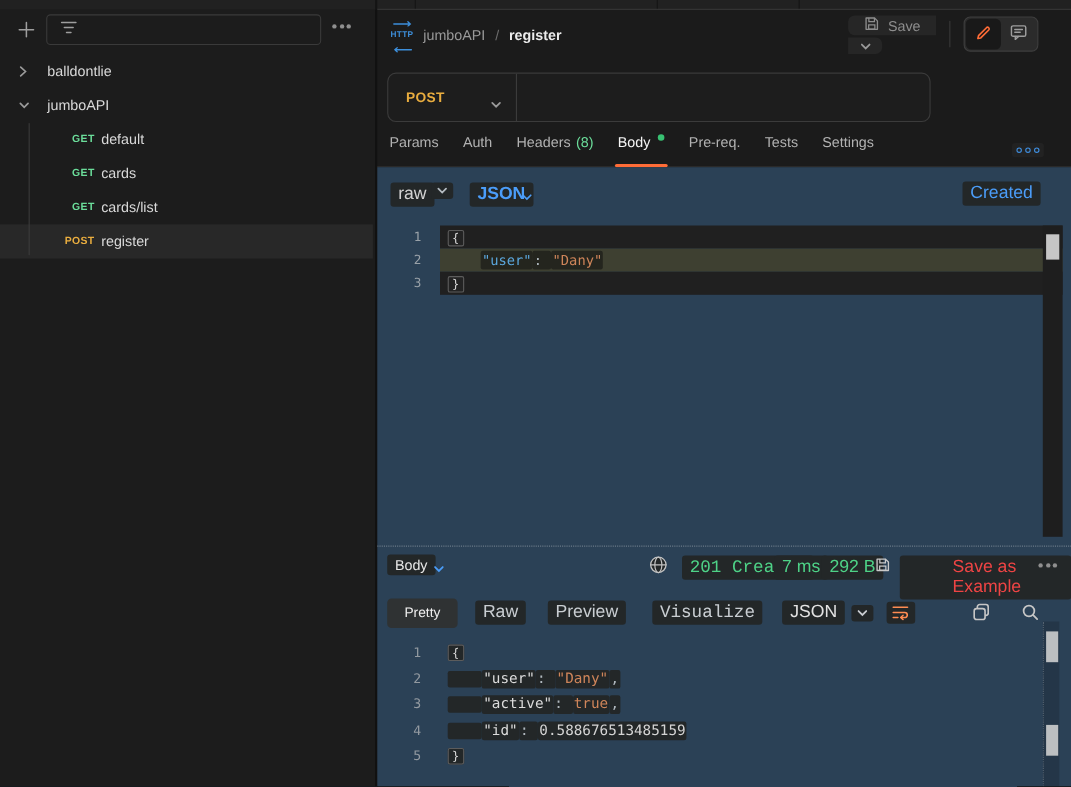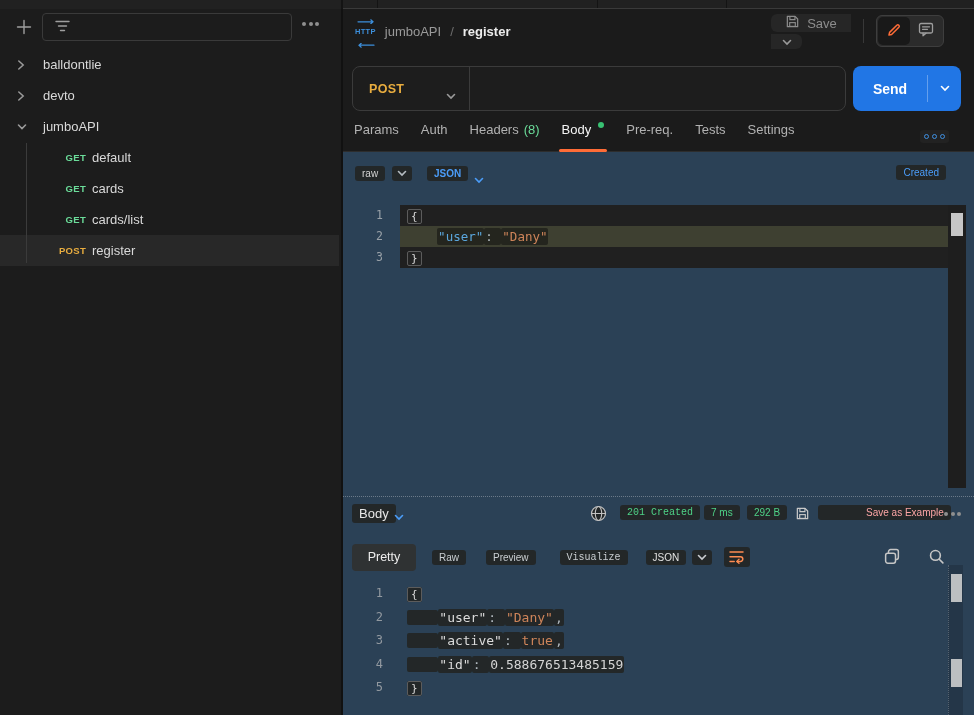--- a/index.html
+++ b/index.html
@@ -83,21 +83,21 @@
   .tab.active::after { content:''; position:absolute; left:8px; right:8px; bottom:-1px; height:3px;
                        background:var(--accent-orange); border-radius:2px; }
   .tab-count { color:var(--method-get); margin-left:5px; }
   .tab-dot { width:6px; height:6px; border-radius:50%; background:#38c172; margin-left:7px; }
   .tabs-more { position:absolute; right:25px; top:8px; display:flex; gap:3px; background:#222;
                padding:4px; border-radius:3px; cursor:pointer; }
   .tabs-more i { width:5px; height:5px; border:1.5px solid #3f8fe0; border-radius:50%; display:block; }
 
   
   .panel { position:absolute; left:343px; top:152px; right:0; bottom:0; background:var(--panel-blue); }
-  .chip { background:var(--chip-bg); border-radius:3px; padding:2px 7px; font-size:10px;
+  .chip { background:var(--chip-bg); border-radius:3px; padding:2px 7px; font-size:16px;
           display:inline-flex; align-items:center; gap:4px; }
   .bt-raw { position:absolute; left:12px; top:14px; color:#d3d3d3; cursor:pointer; }
   .bt-raw-caret { position:absolute; left:49px; top:14px; padding:4px 5px; cursor:pointer; }
   .bt-json { position:absolute; left:84px; top:14px; color:var(--link-blue); font-weight:600; cursor:pointer; }
   .bt-json-caret { position:absolute; left:131px; top:18px; cursor:pointer; }
   .bt-beautify { position:absolute; right:28px; top:13px; color:var(--link-blue); cursor:pointer; }
 
   .editor { font-family:"DejaVu Sans Mono", monospace; }
   .editor-request { position:absolute; left:0; top:53px; right:0; height:283px; }
   .ed-row { position:relative; height:21px; line-height:21px; }
@@ -124,21 +124,21 @@
                 border-top:1px dotted rgba(255,255,255,.3); }
 
   .resp-meta { position:absolute; left:0; top:351px; right:0; height:26px; font-size:12.5px; }
   .rm-body { position:absolute; left:9px; top:1px; color:#e8e8e8; font-size:13px; cursor:pointer; }
   .rm-body-caret { position:absolute; left:51px; top:7px; cursor:pointer; }
   .rm-globe { position:absolute; left:247px; top:2px; }
   .rm-status { position:absolute; left:277px; top:2px; color:var(--status-green);font-family:Liberation Mono, monospace; }
   .rm-time { position:absolute; left:361px; top:2px; color:var(--status-green); }
   .rm-size { position:absolute; left:404px; top:2px; color:var(--status-green); }
   .rm-saveicon { position:absolute; left:452px; top:3px; }
-  .rm-saveex { position:absolute; left:475px; top:2px; color:#fca5a5; cursor:pointer;padding-left:48px; }
+  .rm-saveex { position:absolute; left:475px; top:2px; color:#ef4444; cursor:pointer;padding-left:48px; }
   .rm-more { position:absolute; right:13px; top:9px; display:flex; gap:2.5px; cursor:pointer; }
 
   .resp-toolbar { position:absolute; left:9px; top:391px; right:0; height:28px; display:flex;
                   align-items:center; }
   .view-btn { width:64px; height:27px; background:#2f3233; border-radius:4px; color:#ededed;
               display:flex; align-items:center; justify-content:center; font-size:12.5px; cursor:pointer; }
   .view-chip { color:#c9ced2; cursor:pointer; }
   .ml16 { margin-left:16px; } .ml20 { margin-left:20px; } .ml24 { margin-left:24px;font-family:Liberation Mono, monospace; }
   .rt-json { margin-left:18px; color:#e3e3e3; cursor:pointer; }
   .rt-caret { margin-left:6px; padding:4px 5px; cursor:pointer; }
@@ -186,28 +186,20 @@
         <i></i>
       </span>
     <div class="sb-list" id="sb-list">
         <div class="sb-row">
           <span class="sb-chev">
             <svg width="8" height="11" viewBox="0 0 8 11">
               <path d="M1.8 1.5 L6.2 5.5 L1.8 9.5" fill="none" stroke="#9a9a9a" stroke-width="1.5" stroke-linecap="round"></path>
             </svg>
           </span>
           <span class="sb-flabel">balldontlie</span>
-        </div>
-        <div class="sb-row">
-          <span class="sb-chev">
-            <svg width="8" height="11" viewBox="0 0 8 11">
-              <path d="M1.8 1.5 L6.2 5.5 L1.8 9.5" fill="none" stroke="#9a9a9a" stroke-width="1.5" stroke-linecap="round"></path>
-            </svg>
-          </span>
-          <span class="sb-flabel">devto</span>
         </div>
         <div class="sb-row">
           <span class="sb-chev">
             <svg width="10" height="7" viewBox="0 0 10 7">
               <path d="M1.5 1.5 L5 5 L8.5 1.5" fill="none" stroke="#9a9a9a" stroke-width="1.6" stroke-linecap="round"></path>
             </svg>
           </span>
           <span class="sb-flabel">jumboAPI</span>
         </div>
         <div class="sb-children">
@@ -280,29 +272,20 @@
     <div class="url-row">
       <div class="url-box">
         <div class="method-select">
           <span class="method-label">POST</span>
           <span class="method-caret"><svg width="10" height="7" viewBox="0 0 10 7">
                 <path d="M1.5 1.5 L5 5 L8.5 1.5" fill="none" stroke="#9a9a9a" stroke-width="1.6" stroke-linecap="round"></path>
               </svg></span>
         </div>
         <span class="url-divider"></span>
       </div>
-      <button class="send-btn">
-        <span class="send-label">Send</span>
-        <span class="send-divider"></span>
-        <span class="send-caret">
-            <svg width="10" height="7" viewBox="0 0 10 7">
-              <path d="M1.5 1.5 L5 5 L8.5 1.5" fill="none" stroke="#ffffff" stroke-width="1.6" stroke-linecap="round"></path>
-            </svg>
-          </span>
-      </button>
     </div>
 
     <div class="req-tabs" id="req-tabs">
       <span class="tab">
           <span>Params</span>
         </span>
         <span class="tab">
           <span>Auth</span>
         </span>
         <span class="tab">

